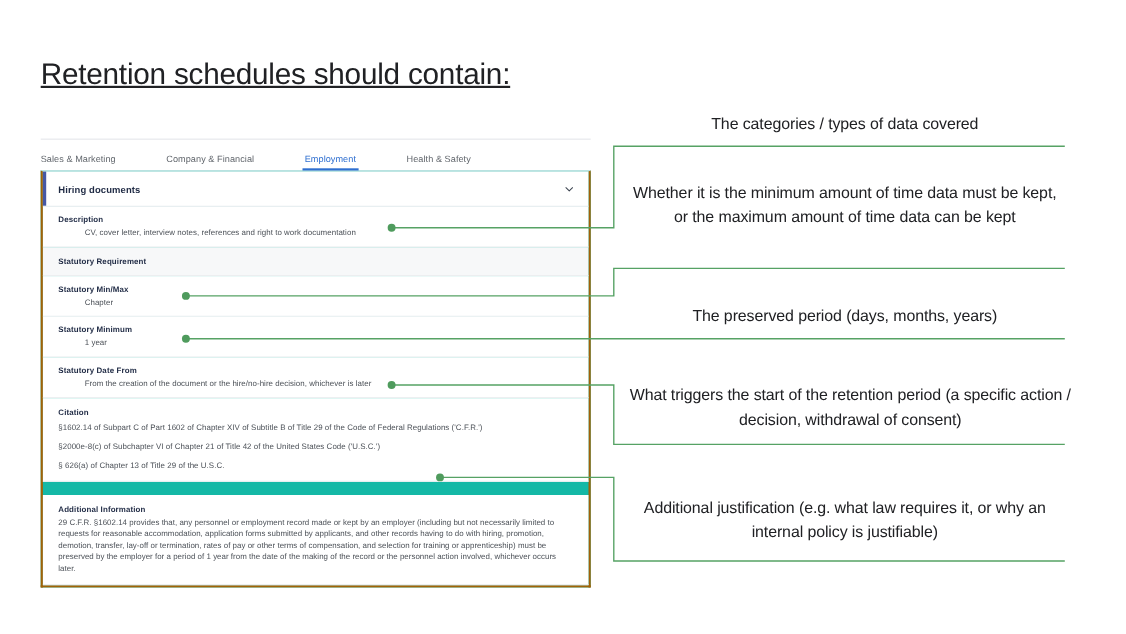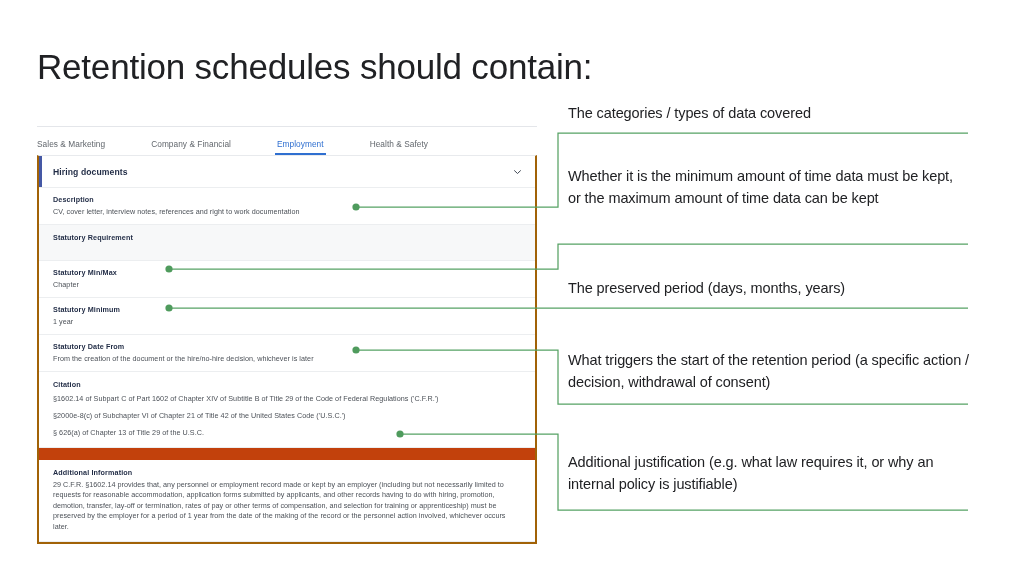--- a/index.html
+++ b/index.html
@@ -6,62 +6,62 @@
   body{
     width:1024px;height:576px;background:#ffffff;
     font-family:"Liberation Sans",sans-serif;
     overflow:hidden;position:relative;
   }
   #stage{position:absolute;left:0;top:0;width:1024px;height:576px;}
 
   
   .page-title{
     position:absolute;left:37px;top:50px;
-    font-size:35px;line-height:34px;color:#202124;
-    letter-spacing:-0.2px;font-weight:400;white-space:nowrap;
+    font-size:27px;line-height:34px;color:#202124;
+    letter-spacing:-0.2px;font-weight:400;white-space:nowrap;text-decoration:underline;
   }
 
   
   .card{position:absolute;left:37px;top:126px;width:500px;}
 
   .tabbar{display:flex;align-items:flex-end;height:22px;
           border-top:1px solid #e4e6ea;padding-top:6px;gap:15px;}
   .tab{
     font-size:8.3px;color:#62676d;padding:0 0 6px 0;margin-right:31px;
     white-space:nowrap;position:relative;letter-spacing:.05px;
   }
   .tab.active{color:#2f6fd0;font-weight:400;}
   .tab.active:after{
     content:"";position:absolute;left:-2px;right:-2px;bottom:0;height:1.6px;background:#2f6fd0;
   }
 
-  .panel{border:2px solid #a16207;border-top:1px solid #e8eaed;background:#c2410c;}
+  .panel{border:2px solid #a16207;border-top:1px solid #e8eaed;background:#14b8a6;}
 
   .acc-head{
     position:relative;height:31px;display:flex;align-items:center;
     border-bottom:1px solid #eceef0;background:#fff;
   }
   .acc-bar{position:absolute;left:0;top:0;bottom:0;width:2.6px;background:#4558a5;}
   .acc-title{margin-left:14px;font-size:8.6px;font-weight:700;color:#1f2a44;letter-spacing:.1px;}
   .chev{position:absolute;right:13px;top:50%;transform:translateY(-50%);
         width:9px;height:9px;display:block;}
   .chev svg{display:block;}
 
   .row{padding:7px 14px 7px 14px;border-bottom:1px solid #eceef0;background:#fff;}
   .row.shade{background:#f7f8f9;padding-top:8px;padding-bottom:8px;}
   .row.last{border-bottom:1px solid #eceef0;margin-top:12px;}
   .lbl{font-size:7.2px;font-weight:700;color:#1f2a44;letter-spacing:.12px;margin-bottom:3px;}
-  .val{font-size:7.2px;color:#4b5057;line-height:10px;letter-spacing:.05px;}
+  .val{font-size:7.2px;color:#4b5057;line-height:10px;letter-spacing:.05px;margin-left:24px;}
   .cite{font-size:7.2px;color:#4b5057;line-height:10px;margin-bottom:7px;letter-spacing:.05px;}
   .cite:last-child{margin-bottom:0;}
   .addl{font-size:7.2px;color:#4b5057;line-height:10.4px;letter-spacing:.03px;}
 
   
   .note{
-    position:absolute;text-align:left;color:#202124;
+    position:absolute;text-align:center;color:#202124;
     font-size:14.5px;line-height:21.5px;letter-spacing:-0.1px;font-weight:400;
   }
 
   
   #wires{position:absolute;left:0;top:0;width:1024px;height:576px;pointer-events:none;}
 </style>
 </head>
 <body>
 
 <div id="stage">
@@ -88,21 +88,21 @@
             </svg>
         </span>
       </div>
 
       <div class="row">
         <div class="lbl">Description</div>
         <div class="val">CV, cover letter, interview notes, references and right to work documentation</div>
       </div>
 
       <div class="row shade">
-        <div class="lbl" style="margin-bottom:10px">Statutory Requirement</div>
+        <div class="lbl" style="margin-bottom:0">Statutory Requirement</div>
       </div>
 
       <div class="row">
         <div class="lbl">Statutory Min/Max</div>
         <div class="val">Chapter</div>
       </div>
 
       <div class="row">
         <div class="lbl">Statutory Minimum</div>
         <div class="val">1 year</div>

